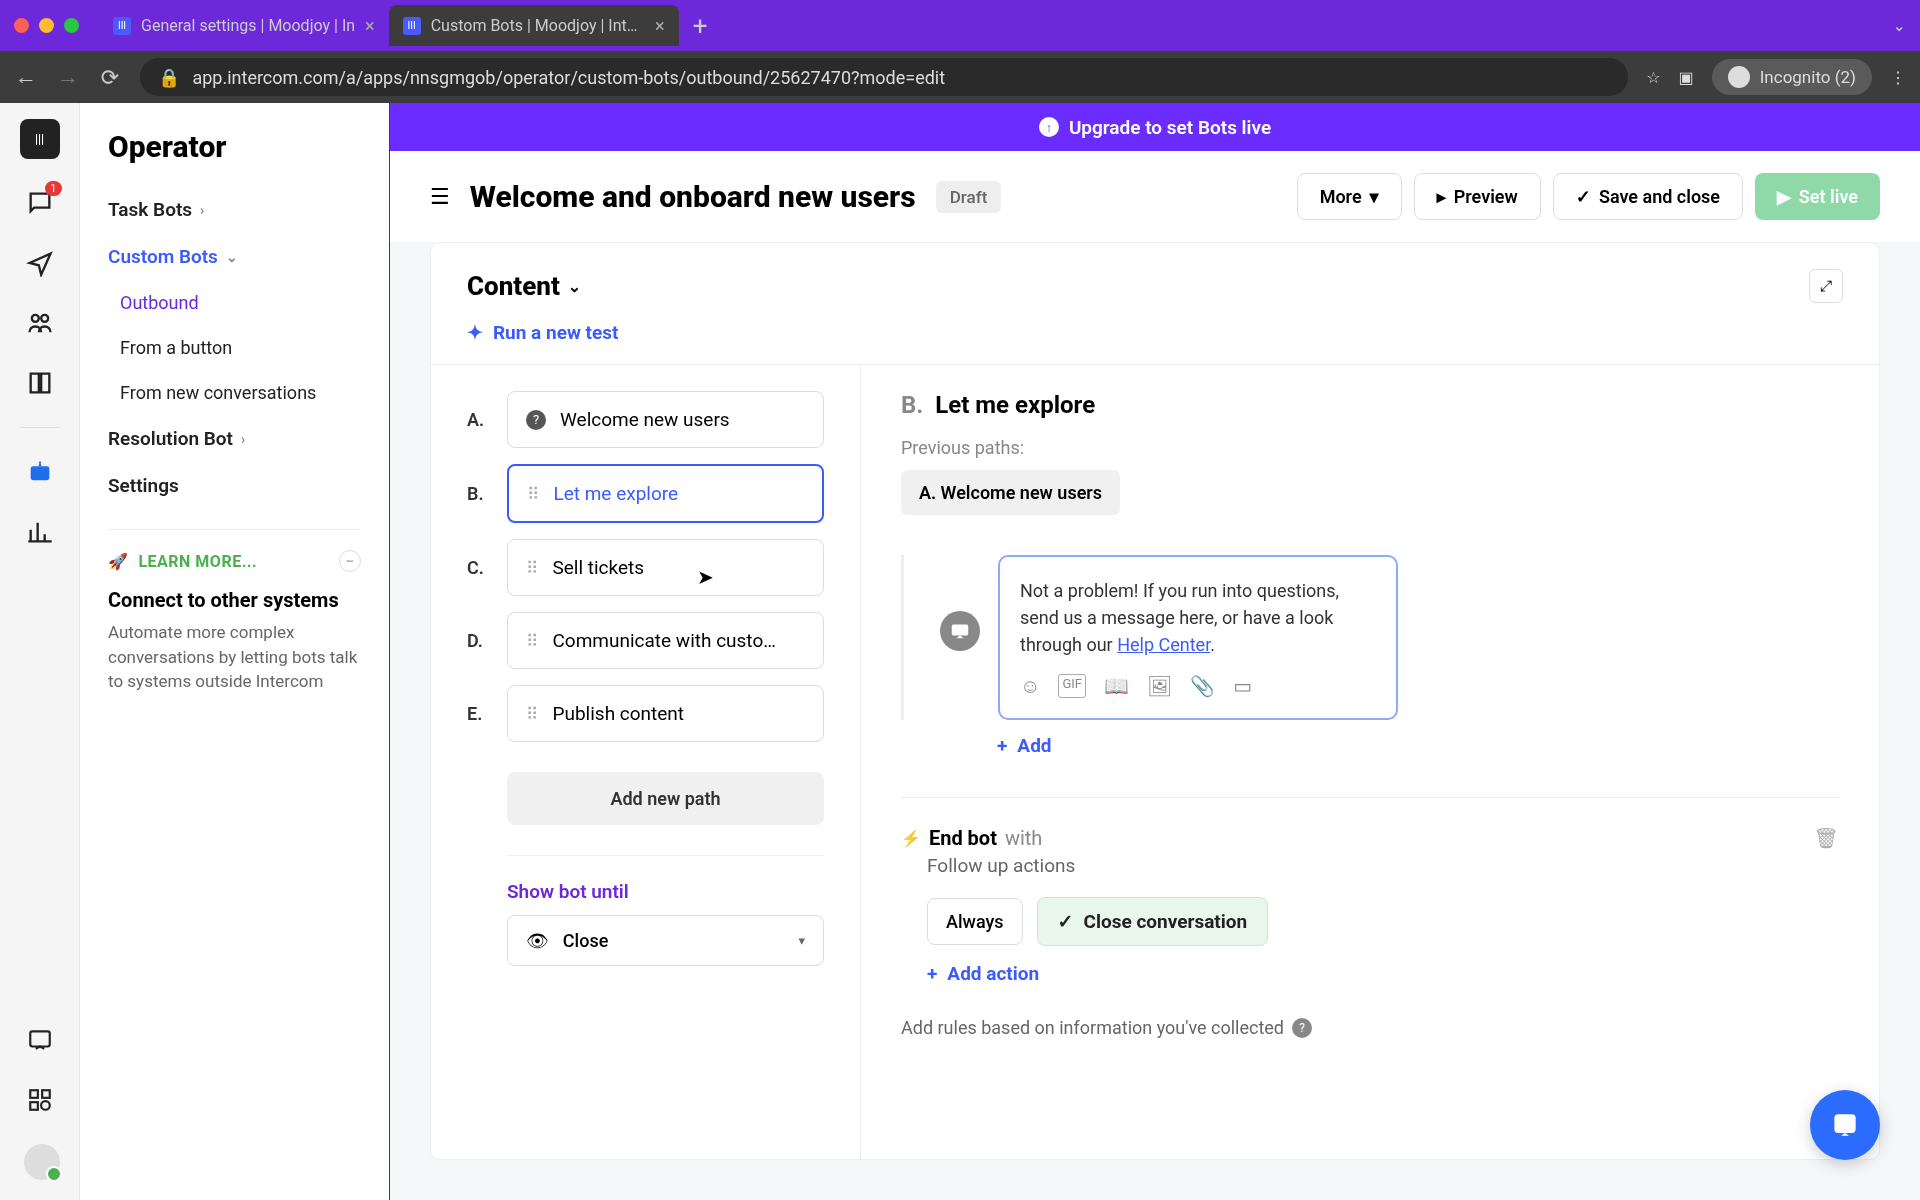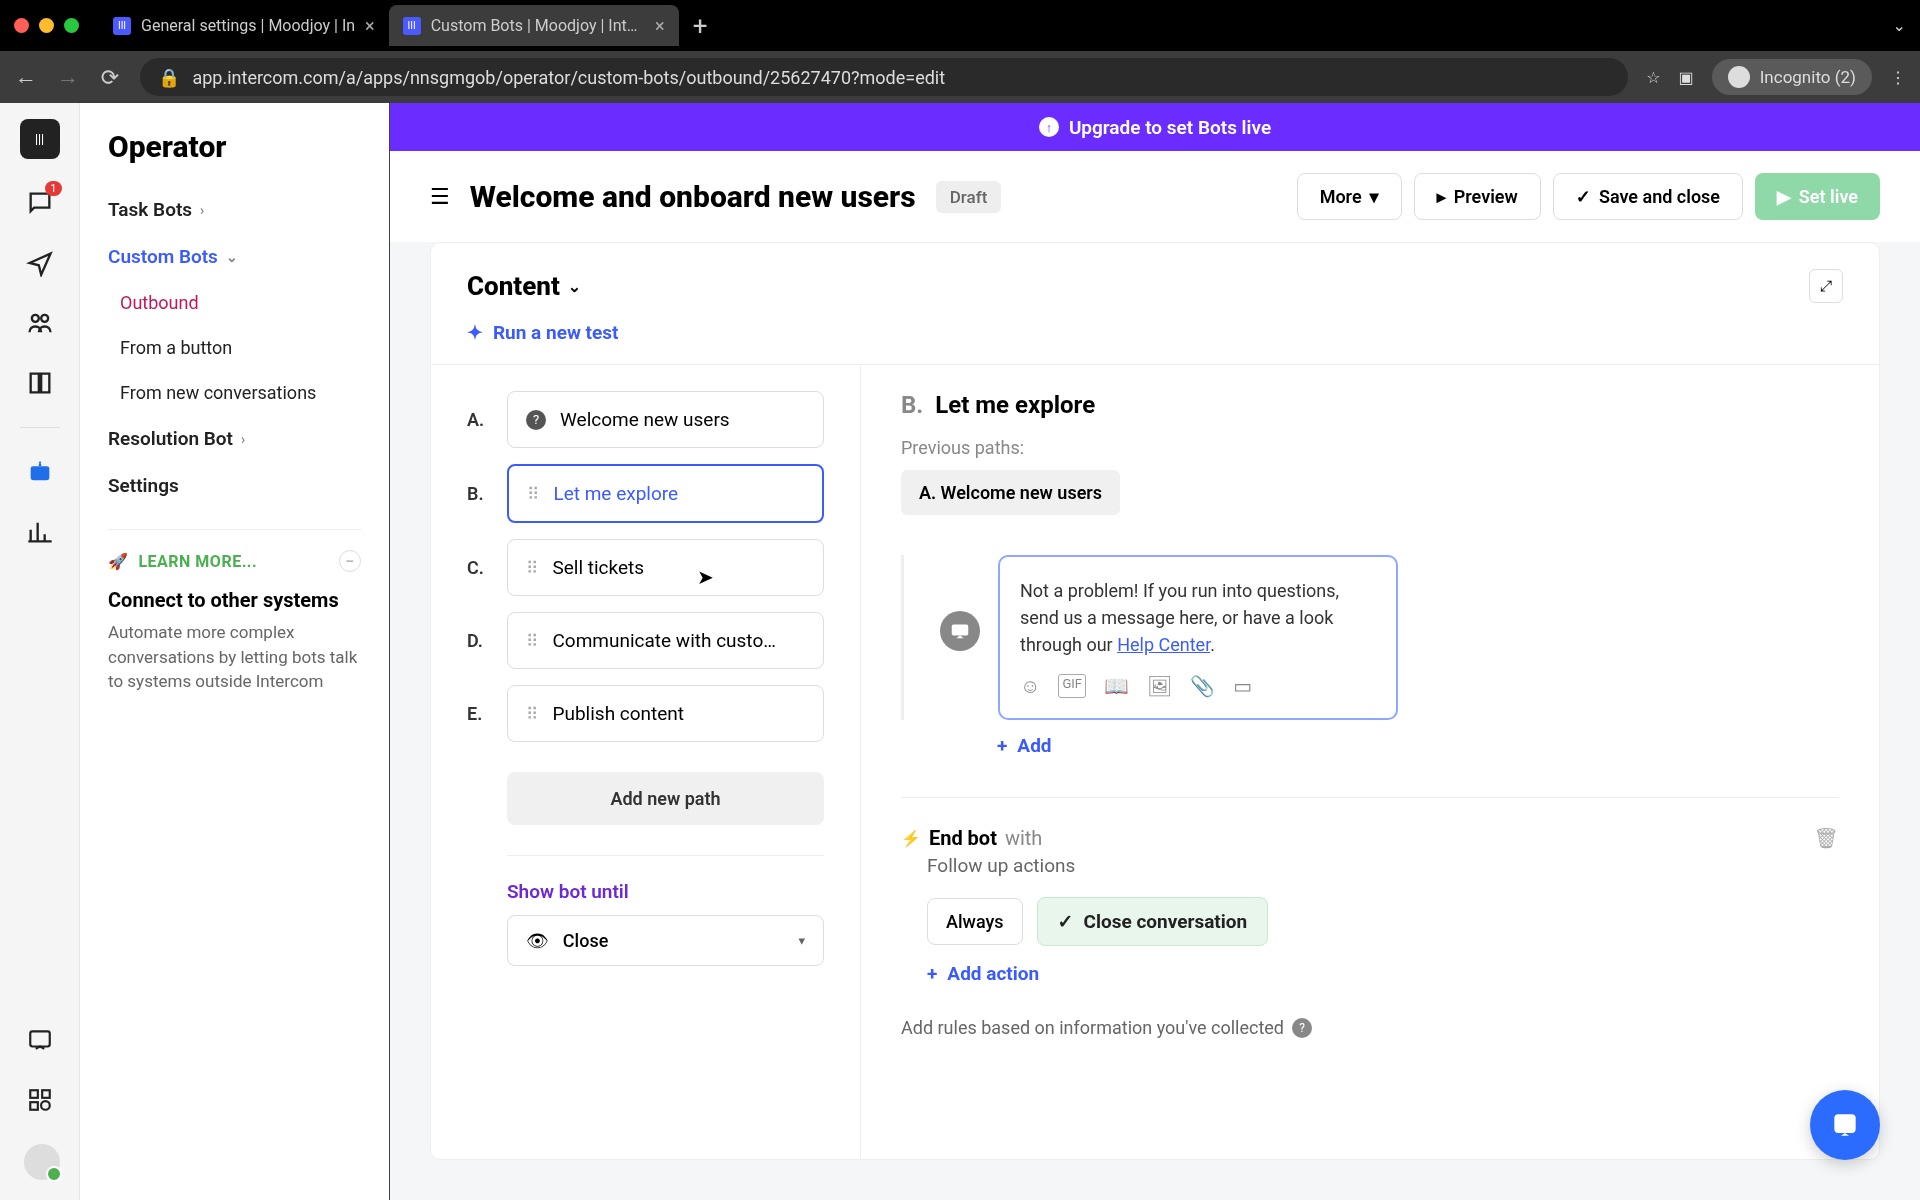--- a/index.html
+++ b/index.html
@@ -1,19 +1,19 @@
 <!DOCTYPE html>
 <html><head>
   <meta charset="utf-8">
   <style>
     * { box-sizing: border-box; margin: 0; padding: 0; font-family: -apple-system, BlinkMacSystemFont, "Segoe UI", Roboto, sans-serif; }
     body { background: #fff; width: 1920px; height: 1200px; overflow: hidden; }
     
     
-    .browser-chrome { background: #000000; height: 51px; display: flex; align-items: center; padding: 0 14px; }
+    .browser-chrome { background: #6d28d9; height: 51px; display: flex; align-items: center; padding: 0 14px; }
     .traffic { display: flex; gap: 10px; margin-right: 20px; }
     .traffic span { width: 15px; height: 15px; border-radius: 50%; display: block; }
     .dot-red { background: #ff5f57; }
     .dot-yellow { background: #febc2e; }
     .dot-green { background: #28c840; }
     .tabs { display: flex; gap: 0; align-items: center; }
     .tab { display: flex; align-items: center; gap: 10px; padding: 10px 14px; color: #ccc; font-size: 16px; border-radius: 8px 8px 0 0; max-width: 290px; }
     .tab.active { background: #3c3c3c; }
     .tab-favicon { width: 18px; height: 18px; background: #4b5aff; border-radius: 3px; display: flex; align-items: center; justify-content: center; font-size: 10px; color: white; }
     .tab-title { white-space: nowrap; overflow: hidden; text-overflow: ellipsis; flex: 1; }
@@ -37,21 +37,21 @@
     .rail-icon.logo { background: #222; color: #fff; border-radius: 8px; width: 40px; height: 40px; font-size: 12px; font-weight: bold; }
     .rail-icon.active { color: #1f6feb; }
     .rail-badge { position: absolute; top: -6px; right: -6px; background: #e53935; color: white; border-radius: 10px; font-size: 11px; padding: 1px 5px; }
     .rail-bottom { margin-top: auto; display: flex; flex-direction: column; align-items: center; gap: 28px; padding-bottom: 24px; }
     .rail-sep { height: 1px; background: #ddd; width: 40px; }
     
     .sidebar { width: 310px; background: #fff; border-right: 1px solid #404040; padding: 26px 0; }
     .sidebar h1 { font-size: 30px; font-weight: 800; padding: 0 28px 22px; }
     .side-item { padding: 12px 28px; font-size: 19px; font-weight: 600; color: #222; display: flex; align-items: center; gap: 8px; cursor: pointer; }
     .side-item.sub { font-weight: 400; padding-left: 40px; font-size: 18px; }
-    .side-item.active { color: #be185d; }
+    .side-item.active { color: #6d28d9; }
     .side-item.open { color: #3b5bfd; }
     .chev { font-size: 14px; color: #888; }
     .side-hr { border: none; border-top: 1px solid #eee; margin: 20px 28px; }
     .learn-more { display: flex; align-items: center; gap: 10px; padding: 0 28px; color: #4caf50; font-weight: 700; font-size: 16px; letter-spacing: 0.5px; }
     .learn-more .minus { margin-left: auto; color: #bbb; border: 1px solid #ddd; border-radius: 50%; width: 22px; height: 22px; display: flex; align-items: center; justify-content: center; font-size: 16px; }
     .connect-box { padding: 16px 28px; }
     .connect-box h3 { font-size: 20px; font-weight: 700; margin-bottom: 8px; }
     .connect-box p { font-size: 17px; color: #666; line-height: 1.45; }
     
     

